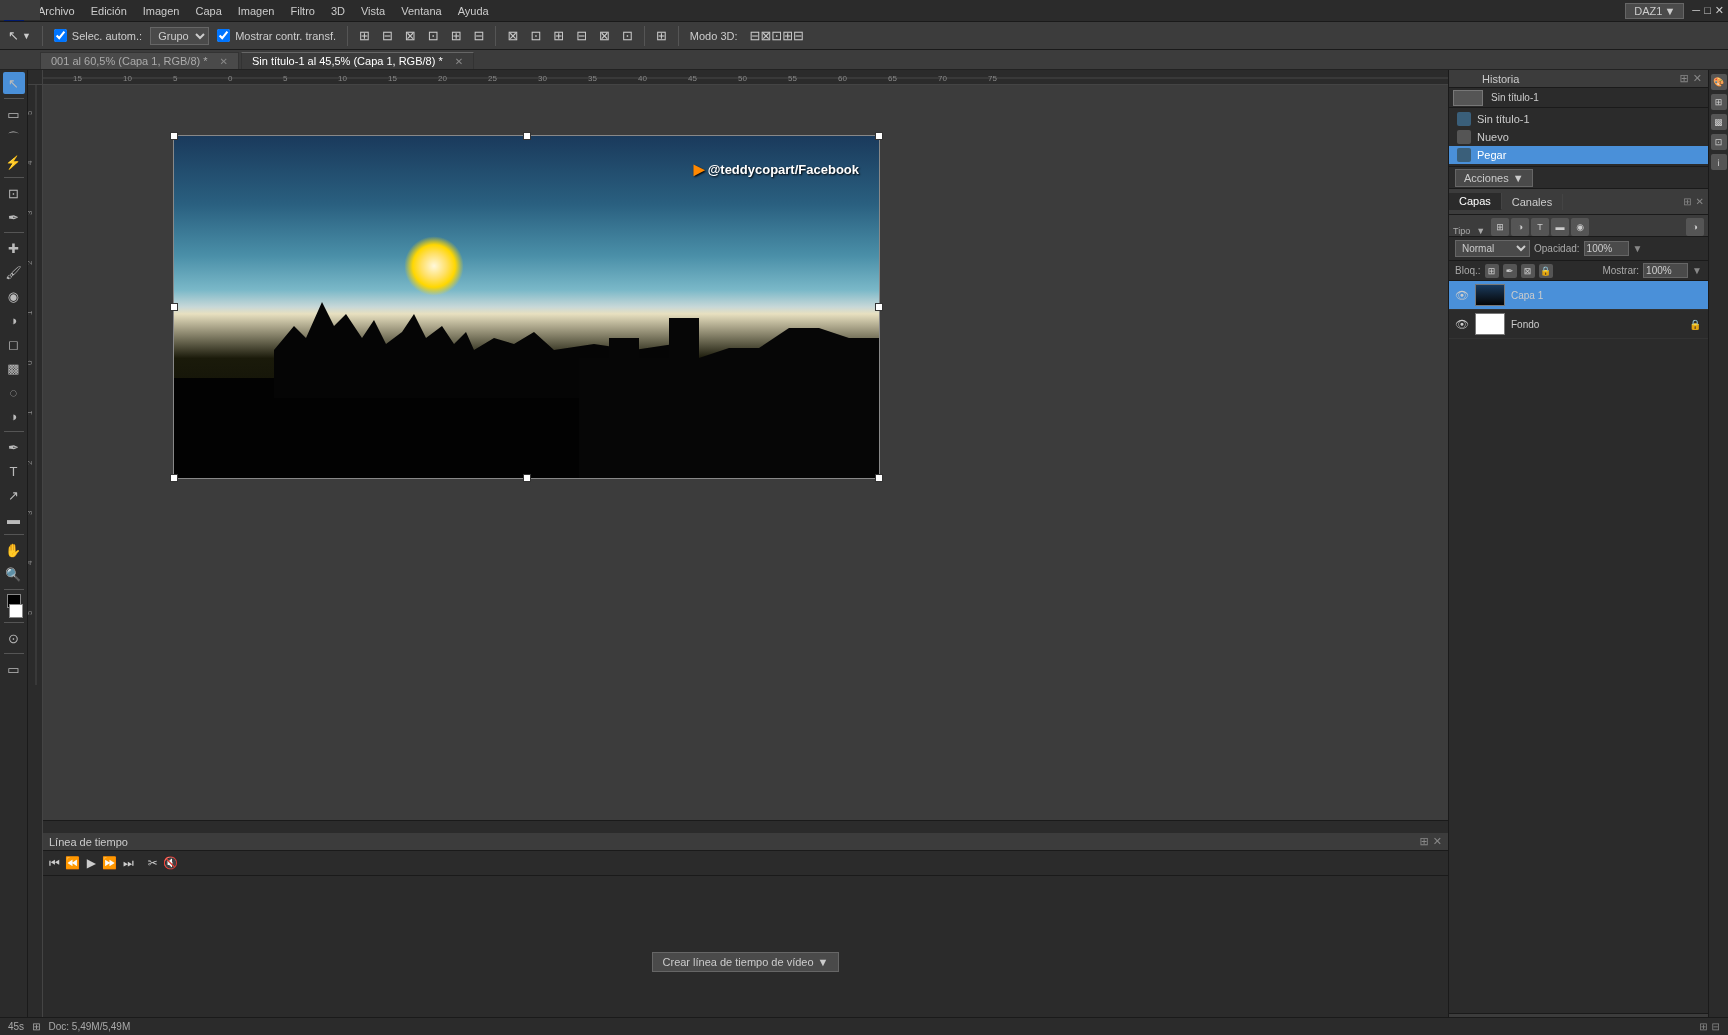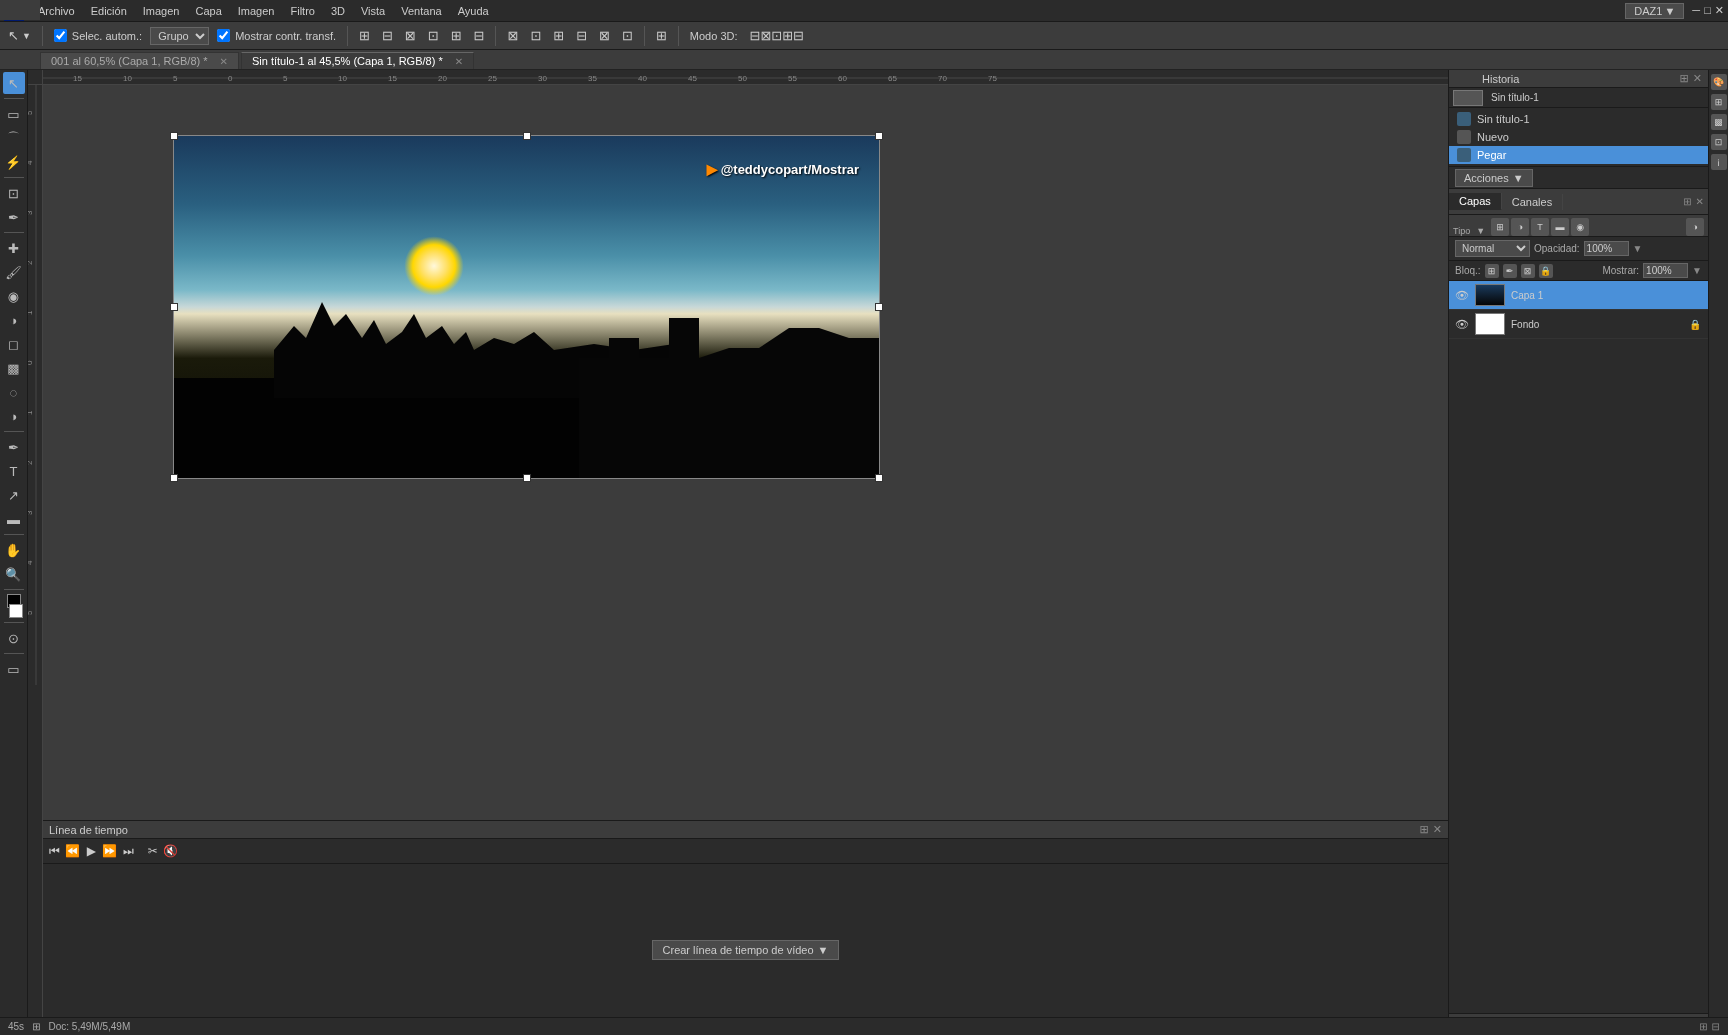--- a/index.html
+++ b/index.html
@@ -50,21 +50,21 @@
     
     .sky-sun { position: absolute; top: 100px; left: 230px; width: 60px; height: 60px; background: radial-gradient(circle, #fff8dc 0%, #ffe066 30%, #ffd700 50%, transparent 70%); border-radius: 50%; }
     .silhouette-trees { position: absolute; bottom: 80px; left: 100px; width: 400px; height: 120px; background: #050505; clip-path: polygon(0% 100%, 0% 60%, 5% 40%, 8% 50%, 12% 20%, 15% 40%, 18% 30%, 22% 50%, 25% 35%, 28% 55%, 32% 45%, 35% 30%, 38% 50%, 42% 40%, 45% 55%, 48% 45%, 50% 60%, 55% 50%, 60% 55%, 65% 45%, 70% 60%, 80% 55%, 90% 60%, 100% 55%, 100% 100%); }
     .silhouette-buildings { position: absolute; bottom: 0; right: 0; width: 300px; height: 200px; background: #060606; clip-path: polygon(0% 100%, 0% 40%, 10% 40%, 10% 30%, 20% 30%, 20% 40%, 30% 40%, 30% 20%, 40% 20%, 40% 40%, 50% 35%, 60% 35%, 70% 25%, 80% 25%, 90% 30%, 100% 30%, 100% 100%); }
     .silhouette-ground { position: absolute; bottom: 0; left: 0; right: 0; height: 100px; background: #020202; }
     .watermark { position: absolute; top: 25px; right: 20px; color: #fff; font-size: 13px; font-weight: bold; display: flex; align-items: center; gap: 3px; text-shadow: 1px 1px 2px #000; }
     .watermark-arrow { color: #ff8800; font-size: 14px; }
 
     
     #timeline { height: 215px; background: #2b2b2b; border-top: 1px solid #1a1a1a; }
-    #timeline-header { background: #3c3c3c; height: 18px; display: flex; align-items: center; padding: 0 6px; border-bottom: 1px solid #1a1a1a; font-size: 11px; color: #ccc; }
+    #timeline-header { background: #3c3c3c; height: 18px; display: flex; align-items: center; padding: 0 6px; border-bottom: 1px solid #1a1a1a; font-size: 11px; color: #ccc; margin-top: 12px; }
     #timeline-controls { background: #2b2b2b; height: 25px; display: flex; align-items: center; padding: 0 6px; gap: 6px; border-bottom: 1px solid #1a1a1a; }
     .tl-ctrl-btn { color: #ccc; cursor: pointer; font-size: 12px; }
     #timeline-body { background: #2b2b2b; flex: 1; display: flex; align-items: center; justify-content: center; height: calc(215px - 43px); }
     .create-timeline-btn { background: #4a4a4a; border: 1px solid #666; color: #ccc; font-size: 11px; padding: 3px 10px; cursor: pointer; display: inline-flex; align-items: center; gap: 4px; }
 
     
     #right-panels { width: 260px; background: #2b2b2b; border-left: 1px solid #1a1a1a; display: flex; flex-direction: column; flex-shrink: 0; }
 
     
     #history-panel { border-bottom: 1px solid #1a1a1a; }
@@ -303,21 +303,21 @@
                 <div class="sky-sun"></div>
 
                 <div class="silhouette-ground"></div>
 
                 <div class="silhouette-trees"></div>
 
                 <div class="silhouette-buildings"></div>
 
                 <div class="watermark">
                   <span class="watermark-arrow">▶</span>
-                  <span>@teddycopart/Mostrar</span>
+                  <span>@teddycopart/Facebook</span>
                 </div>
               </div>
               <div class="canvas-handle tl"></div>
               <div class="canvas-handle tm"></div>
               <div class="canvas-handle tr"></div>
               <div class="canvas-handle ml"></div>
               <div class="canvas-handle mr"></div>
               <div class="canvas-handle bl"></div>
               <div class="canvas-handle bm"></div>
               <div class="canvas-handle br"></div>

